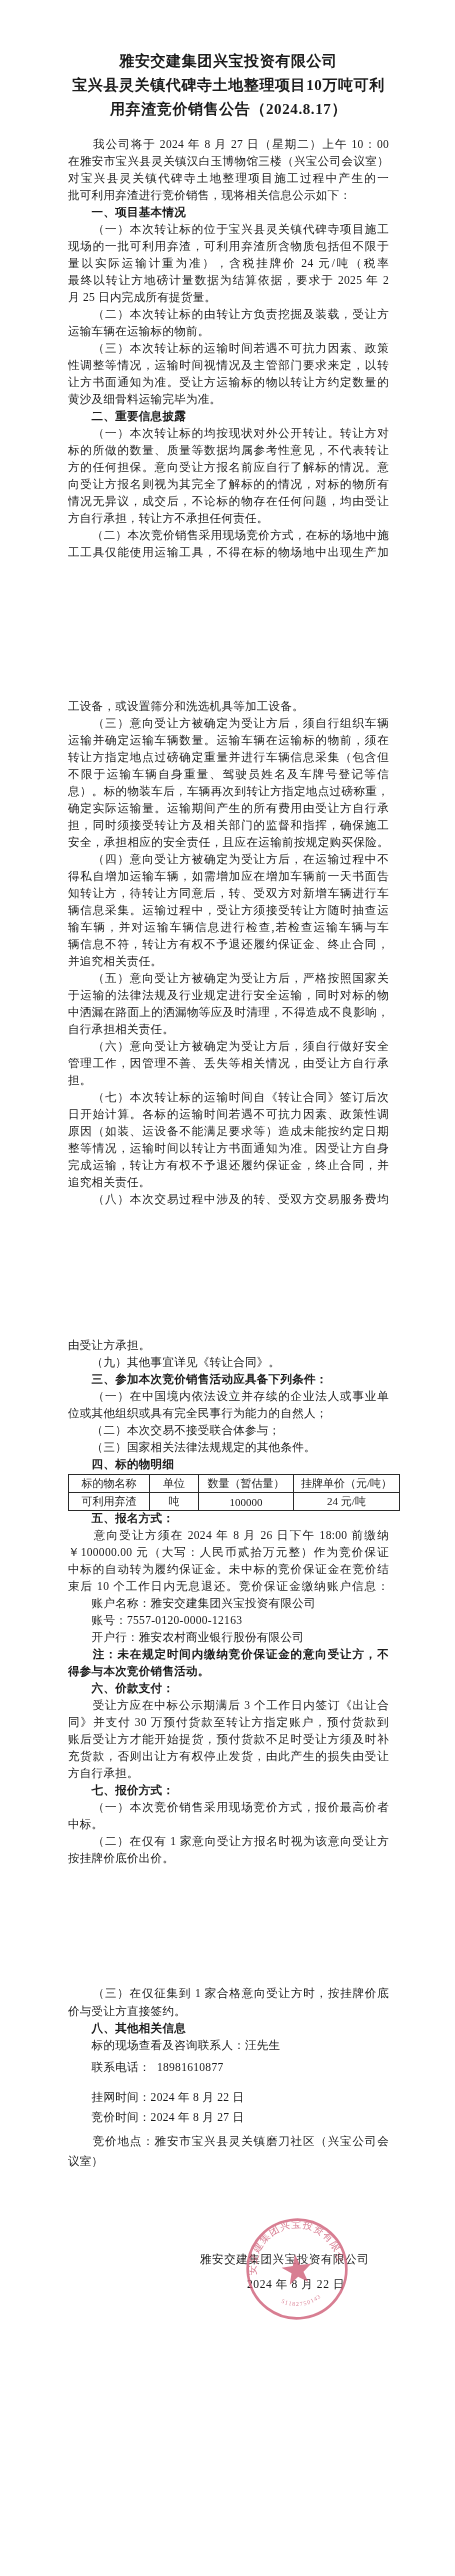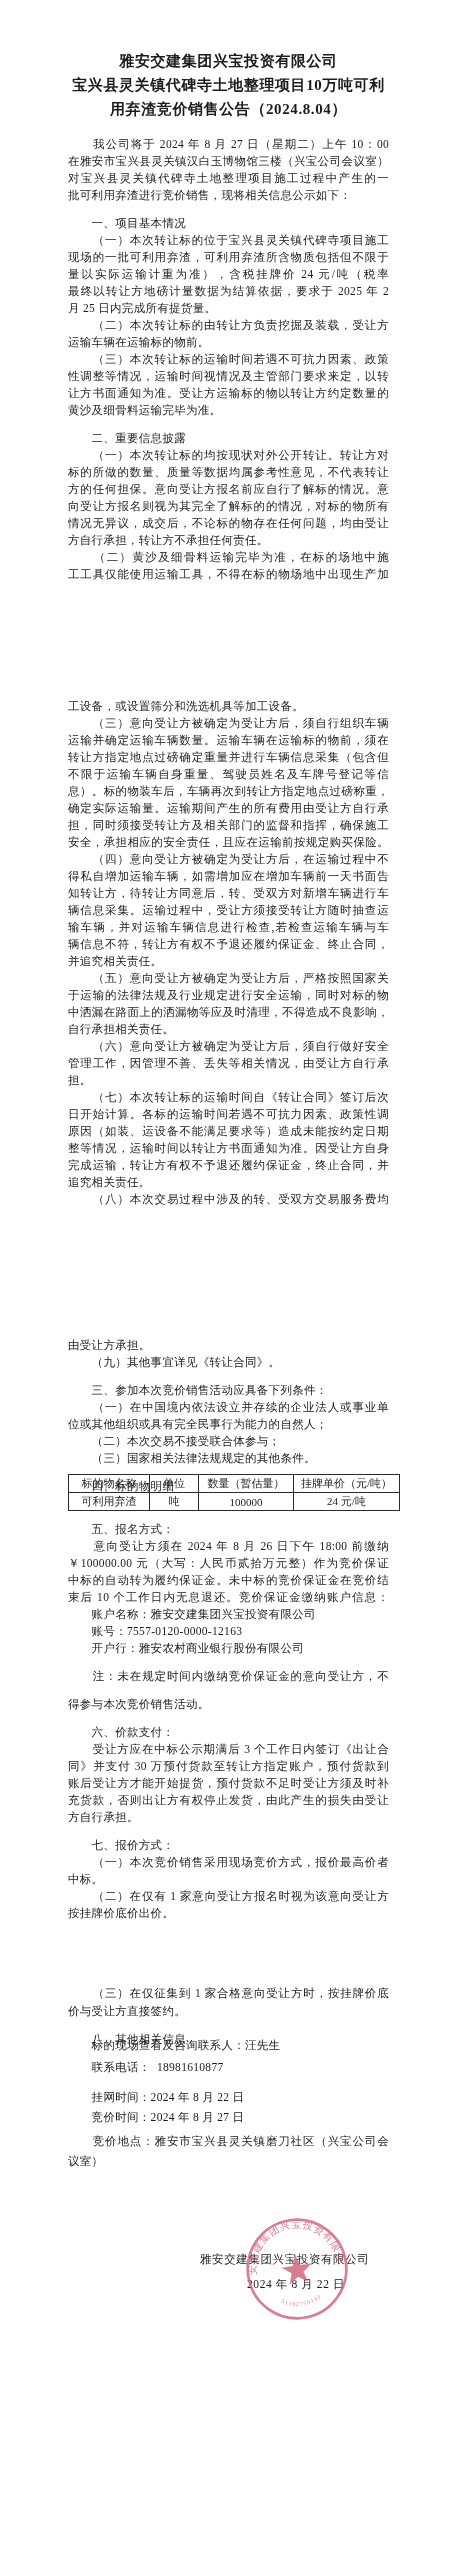--- a/index.html
+++ b/index.html
@@ -19,21 +19,21 @@
     text-align:center;letter-spacing:0.6px;
     white-space:pre;
   }
   .ln{
     height:17px;line-height:17px;
     font-size:11.5px;letter-spacing:0.3px;
     white-space:pre-wrap;
     overflow:hidden;
   }
   .j{text-align:justify;text-align-last:justify;}
-  .hd{font-family:"Liberation Sans","DejaVu Sans",sans-serif;font-weight:normal;margin-top:11px;}
+  .hd{font-family:"Liberation Sans","DejaVu Sans",sans-serif;font-weight:bold;}
   .abs{position:absolute;left:68px;width:321px;}
   table.goods{
     position:absolute;left:68px;top:1474px;width:327px;
     border-collapse:collapse;table-layout:fixed;border-radius:12px;
   }
   table.goods td{
     border:0.9px solid #2a2a2a;
     height:17px;text-align:center;vertical-align:middle;
     font-size:11px;padding:0;white-space:pre;
   }
@@ -42,21 +42,21 @@
   .seal{position:absolute;left:244px;top:2216px;width:106px;height:106px;opacity:.8;}
 </style>
 </head>
 <body>
 
 <div class="sheet">
 
   <div class="col" style="top:49px">
     <div class="title-line">雅安交建集团兴宝投资有限公司</div>
     <div class="title-line">宝兴县灵关镇代碑寺土地整理项目10万吨可利</div>
-    <div class="title-line">用弃渣竞价销售公告（2024.8.04）</div>
+    <div class="title-line">用弃渣竞价销售公告（2024.8.17）</div>
   </div>
 
   <div class="col" style="top:136px">
     <div class="ln j">　　我公司将于 2024 年 8 月 27 日（星期二）上午 10：00</div>
     <div class="ln j">在雅安市宝兴县灵关镇汉白玉博物馆三楼（兴宝公司会议室）</div>
     <div class="ln j">对宝兴县灵关镇代碑寺土地整理项目施工过程中产生的一</div>
     <div class="ln">批可利用弃渣进行竞价销售，现将相关信息公示如下：</div>
     <div class="ln hd">　　一、项目基本情况</div>
     <div class="ln j">　　（一）本次转让标的位于宝兴县灵关镇代碑寺项目施工</div>
     <div class="ln j">现场的一批可利用弃渣，可利用弃渣所含物质包括但不限于</div>
@@ -69,21 +69,21 @@
     <div class="ln j">性调整等情况，运输时间视情况及主管部门要求来定，以转</div>
     <div class="ln j">让方书面通知为准。受让方运输标的物以转让方约定数量的</div>
     <div class="ln">黄沙及细骨料运输完毕为准。</div>
     <div class="ln hd">　　二、重要信息披露</div>
     <div class="ln j">　　（一）本次转让标的均按现状对外公开转让。转让方对</div>
     <div class="ln j">标的所做的数量、质量等数据均属参考性意见，不代表转让</div>
     <div class="ln j">方的任何担保。意向受让方报名前应自行了解标的情况。意</div>
     <div class="ln j">向受让方报名则视为其完全了解标的的情况，对标的物所有</div>
     <div class="ln j">情况无异议，成交后，不论标的物存在任何问题，均由受让</div>
     <div class="ln">方自行承担，转让方不承担任何责任。</div>
-    <div class="ln j">　　（二）黄沙及细骨料运输完毕为准，在标的场地中施</div>
+    <div class="ln j">　　（二）本次竞价销售采用现场竞价方式，在标的场地中施</div>
     <div class="ln j">工工具仅能使用运输工具，不得在标的物场地中出现生产加</div>
   </div>
 
   <div class="col" style="top:698px">
     <div class="ln">工设备，或设置筛分和洗选机具等加工设备。</div>
     <div class="ln j">　　（三）意向受让方被确定为受让方后，须自行组织车辆</div>
     <div class="ln j">运输并确定运输车辆数量。运输车辆在运输标的物前，须在</div>
     <div class="ln j">转让方指定地点过磅确定重量并进行车辆信息采集（包含但</div>
     <div class="ln j">不限于运输车辆自身重量、驾驶员姓名及车牌号登记等信</div>
     <div class="ln j">息）。标的物装车后，车辆再次到转让方指定地点过磅称重，</div>

